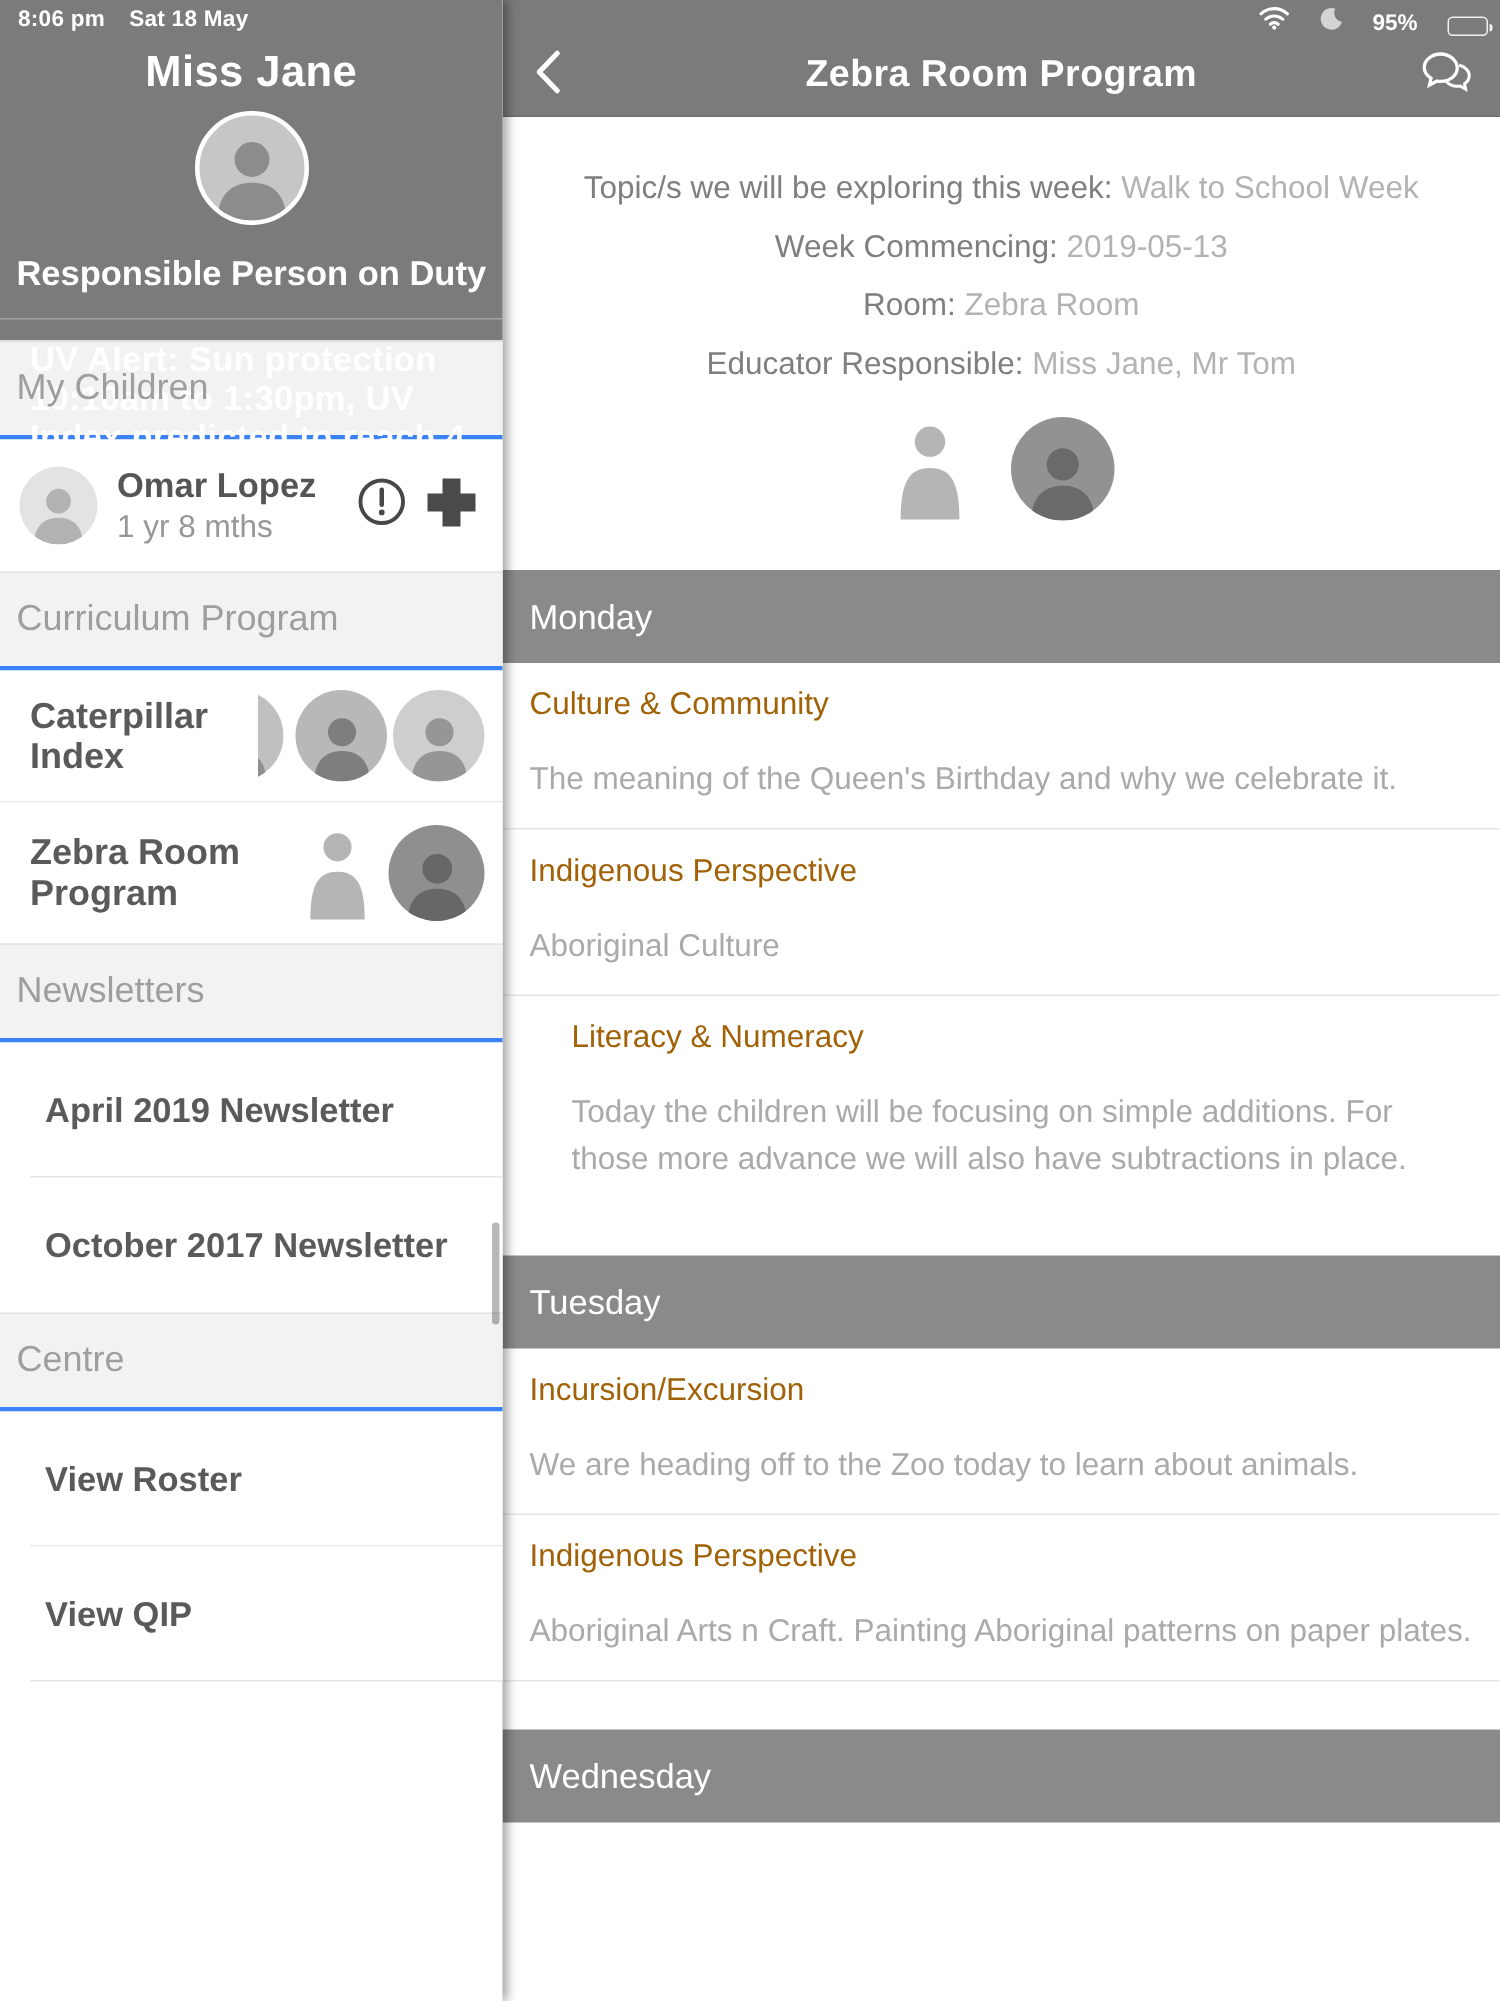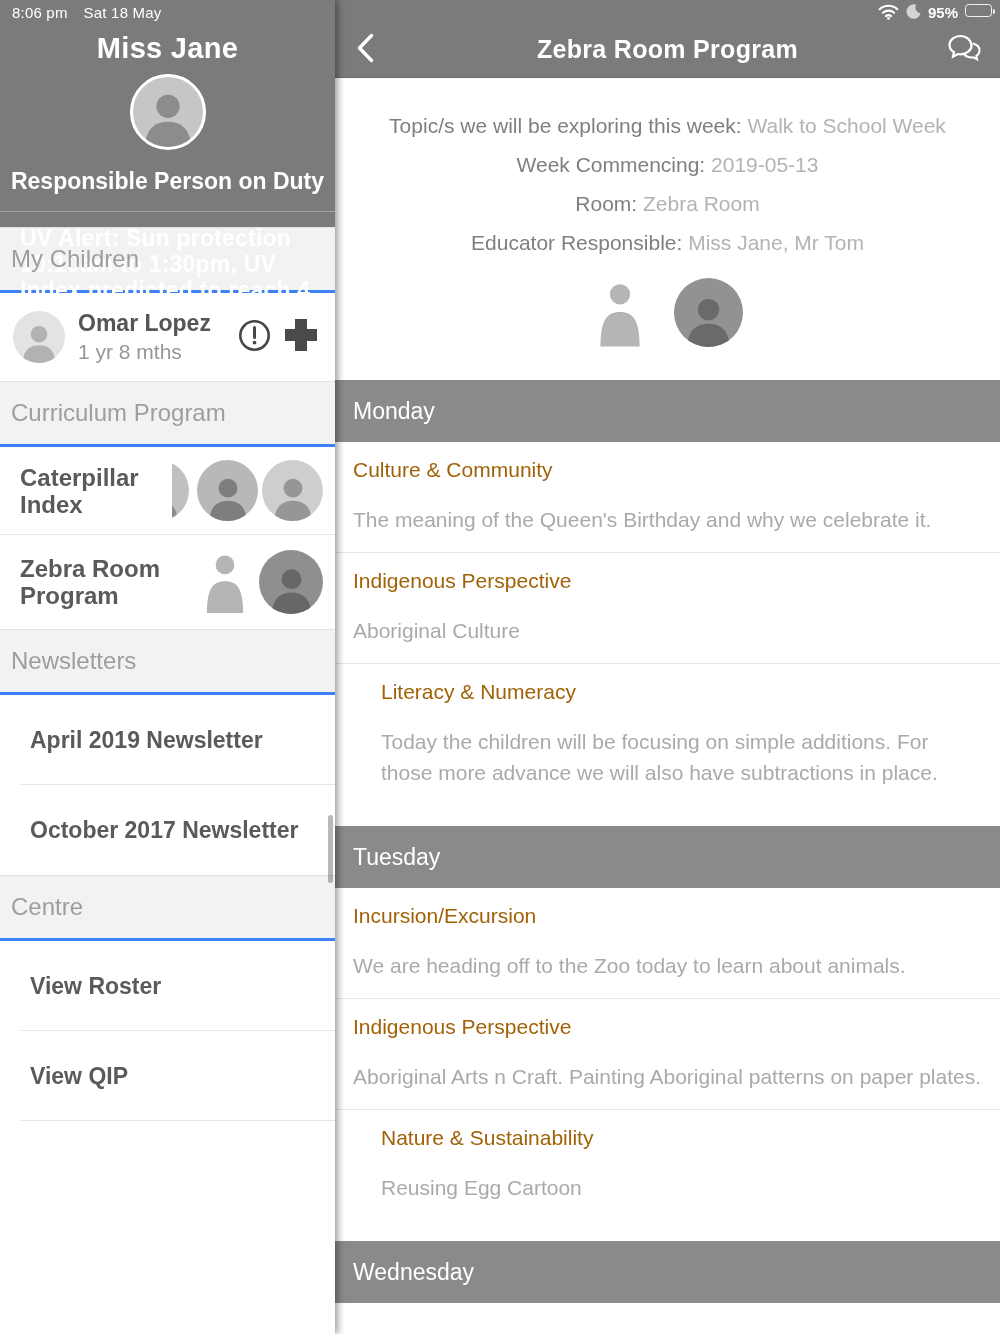--- a/index.html
+++ b/index.html
@@ -6,22 +6,22 @@
     --chrome:#7b7b7b; --day:#8a8a8a; --section-bg:#f2f2f2; --section-tx:#9e9e9e;
     --ink:#5c5c5c; --muted:#aaaaaa; --divider:#e6e6e6; --icon-dark:#4a4a4a;
   }
   *{margin:0;padding:0;box-sizing:border-box;}
   html,body{background:#444;}
   body{font-family:"Liberation Sans","DejaVu Sans",sans-serif;}
   .screen{position:relative;width:1000px;height:1334px;margin:0 auto;background:#fff;overflow:hidden;}
 
   
   .statusbar{position:absolute;top:0;left:0;width:100%;height:28px;z-index:30;color:#fff;}
-  .sb-left{position:absolute;left:12px;top:4px;display:flex;gap:16px;font-size:15px;font-weight:400;letter-spacing:.2px;}
-  .sb-right{position:absolute;right:8px;top:4px;display:flex;align-items:flex-start;gap:7px;font-size:15px;font-weight:600;}
+  .sb-left{position:absolute;left:12px;top:4px;display:flex;gap:16px;font-size:15px;font-weight:700;letter-spacing:.2px;}
+  .sb-right{position:absolute;right:8px;top:4px;display:flex;align-items:flex-end;gap:20px;font-size:15px;font-weight:600;}
   .batt{position:relative;width:27px;height:13px;border:1px solid rgba(255,255,255,.9);border-radius:3.5px;padding:1px;}
   .batt .fill{height:100%;width:95%;background:#fff;border-radius:2px;}
   .batt .tip{position:absolute;right:-4px;top:3.5px;width:2.5px;height:5px;background:rgba(255,255,255,.9);border-radius:0 2px 2px 0;}
 
   
   .sidebar{position:absolute;left:0;top:0;width:335px;height:100%;background:#fff;z-index:20;
            box-shadow:3px 0 7px rgba(0,0,0,.38);}
   .sb-top{height:227px;background:var(--chrome);color:#fff;text-align:center;padding-top:32px;}
   .sb-name{font-size:29px;font-weight:bold;letter-spacing:.3px;}
   .avatar{border-radius:50%;display:inline-flex;align-items:flex-end;justify-content:center;overflow:hidden;}
@@ -66,21 +66,21 @@
   .chat-btn{position:absolute;right:18px;bottom:9px;width:36px;height:34px;display:flex;align-items:center;justify-content:center;cursor:pointer;}
 
   .info-card{padding-top:37px;text-align:center;}
   .info-line{font-size:21px;color:#7f7f7f;line-height:22px;margin-bottom:17px;}
   .info-line .val{color:#b3b3b3;}
   .info-avs{display:flex;justify-content:center;align-items:flex-end;gap:26px;margin-top:23px;height:70px;}
   .info-cutout{width:56px;height:68px;display:inline-flex;align-items:flex-end;justify-content:center;}
   .info-tom{width:69px;height:69px;background:#929292;}
 
   .day-bar{height:62px;background:var(--day);color:#fff;font-size:23px;display:flex;align-items:center;
-           padding-left:18px;margin-top:21px;}
+           padding-left:18px;margin-top:32px;}
   .day-bar.first{margin-top:33px;}
   .entry{padding:13px 18px 17px 18px;border-bottom:1px solid var(--divider);}
   .entry.last{border-bottom:none;padding-left:46px;}
   .entry-title{font-size:21px;color:#a16207;line-height:30px;margin-bottom:19px;}
   .entry-value{font-size:21px;color:var(--muted);line-height:31px;}
   .entry.partial{padding-bottom:0;border-bottom:none;}
 </style>
 </head>
 <body>
 
@@ -283,23 +283,19 @@
 
     <div class="day-bar">Tuesday</div>
     <div class="entry">
       <div class="entry-title">Incursion/Excursion</div>
       <div class="entry-value">We are heading off to the Zoo today to learn about animals.</div>
     </div>
     <div class="entry">
       <div class="entry-title">Indigenous Perspective</div>
       <div class="entry-value">Aboriginal Arts n Craft. Painting Aboriginal patterns on paper plates.</div>
     </div>
-    <div class="entry last">
-      <div class="entry-title">Nature &amp; Sustainability</div>
-      <div class="entry-value">Reusing Egg Cartoon</div>
-    </div>
 
     <div class="day-bar">Wednesday</div>
     <div class="entry partial">
       
     </div>
   </main>
 </div>
 
 </body></html>

